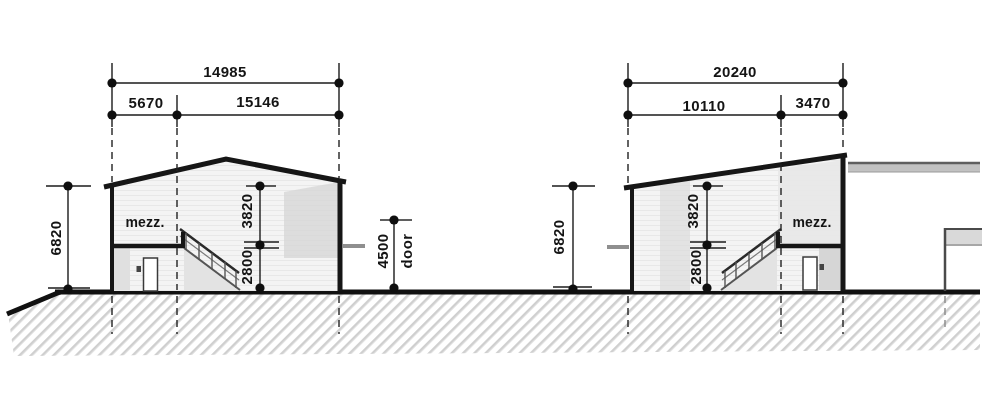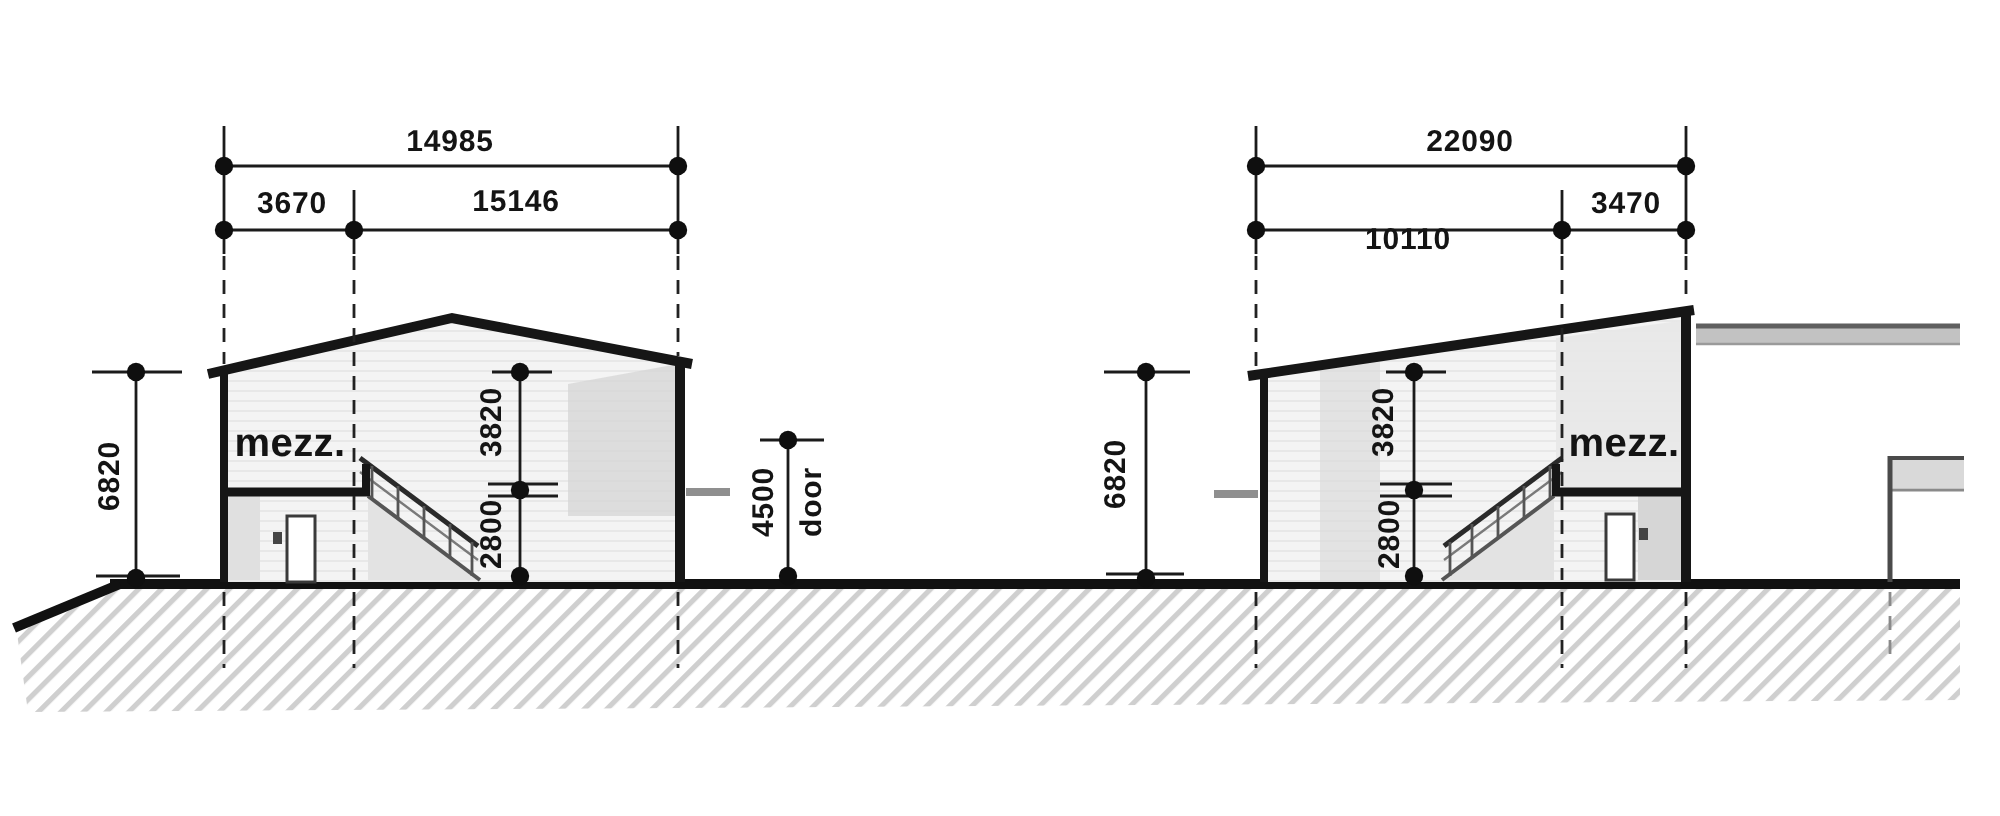--- a/index.html
+++ b/index.html
@@ -15,21 +15,21 @@
     position:absolute;
     transform:translate(-50%,-50%);
     font-weight:bold;
     font-size:15px;
     color:#141414;
     letter-spacing:.4px;
     white-space:nowrap;
     line-height:1;
   }
   .lbl.v{transform:translate(-50%,-50%) rotate(-90deg);}
-  .lbl.mezz{font-size:20px;letter-spacing:.2px;}
+  .lbl.mezz{font-size:14px;letter-spacing:.2px;}
 </style>
 </head>
 <body>
 
 <div class="canvas">
 
   <svg width="1000" height="408" viewBox="0 0 1000 408">
     <defs>
       <pattern id="hatch" width="8" height="8" patternUnits="userSpaceOnUse" patternTransform="rotate(-45)">
         <rect width="8" height="8" fill="#ffffff"></rect>
@@ -190,25 +190,25 @@
         <circle cx="394" cy="288" r="4.6"></circle>
       <circle cx="573" cy="186" r="4.6"></circle>
         <circle cx="573" cy="289" r="4.6"></circle>
       <circle cx="707" cy="186" r="4.6"></circle>
         <circle cx="707" cy="245" r="4.6"></circle>
         <circle cx="707" cy="288" r="4.6"></circle>
     </g>
   </svg>
 
   <div class="lbl" style="left:225px;top:71px">14985</div>
-  <div class="lbl" style="left:146px;top:102px">3670</div>
+  <div class="lbl" style="left:146px;top:102px">5670</div>
   <div class="lbl" style="left:258px;top:101px">15146</div>
 
-  <div class="lbl" style="left:735px;top:71px">22090</div>
-  <div class="lbl" style="left:704px;top:120px">10110</div>
+  <div class="lbl" style="left:735px;top:71px">20240</div>
+  <div class="lbl" style="left:704px;top:105px">10110</div>
   <div class="lbl" style="left:813px;top:102px">3470</div>
 
   <div class="lbl v" style="left:55px;top:238px">6820</div>
   <div class="lbl v" style="left:246px;top:211px">3820</div>
   <div class="lbl v" style="left:246px;top:267px">2800</div>
 
   <div class="lbl v" style="left:382px;top:251px">4500</div>
   <div class="lbl v" style="left:406px;top:251px">door</div>
 
   <div class="lbl v" style="left:558px;top:237px">6820</div>

